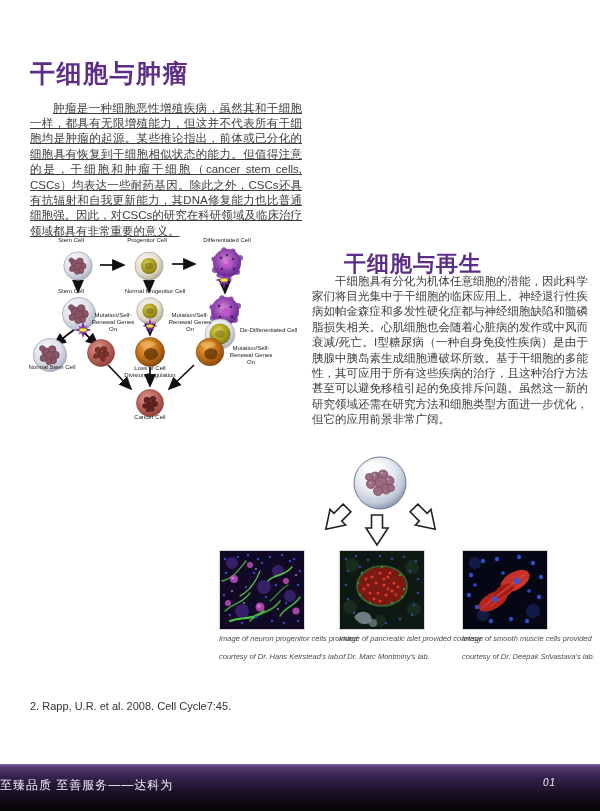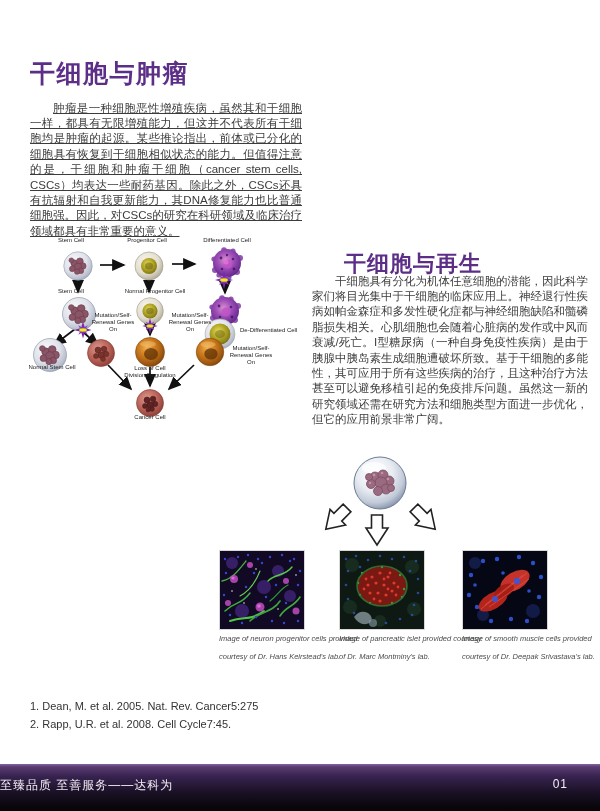--- a/index.html
+++ b/index.html
@@ -61,22 +61,23 @@
   .footer {
     left:0; top:764px; width:600px; height:47px;
     background:linear-gradient(180deg,#8465a0 0%,#5a3c72 6%,#382350 26%,
                #1c1228 58%,#0a070d 88%,#070508 100%);
   }
   .footer-slogan {
     position:absolute; left:0; right:0; top:13px; text-align:left;
     color:#f2eef6; font-size:12px; letter-spacing:1px;
   }
   .footer-page {
-    position:absolute; right:32px; top:13px; color:#f2eef6; font-size:12px;
+    position:absolute; right:44px; top:13px; color:#f2eef6; font-size:10px;
     letter-spacing:1px;
+    font-style:italic;
   }
 </style>
 </head>
 <body>
 
 <h1 class="abs h-tumor">干细胞与肿瘤</h1>
 
 <p class="abs para p-tumor">肿瘤是一种细胞恶性增殖疾病，虽然其和干细胞一样，都具有无限增殖能力，但这并不代表所有干细胞均是肿瘤的起源。某些推论指出，前体或已分化的细胞具有恢复到干细胞相似状态的能力。但值得注意的是，干细胞和肿瘤干细胞（cancer stem cells, CSCs）均表达一些耐药基因。除此之外，CSCs还具有抗辐射和自我更新能力，其DNA修复能力也比普通细胞强。因此，对CSCs的研究在科研领域及临床治疗领域都具有非常重要的意义。</p>
 
 <h2 class="abs h-regen">干细胞与再生</h2>
@@ -542,20 +543,19 @@
 <div class="abs figcap cap2">
   <div>Image of pancreatic islet provided courtesy</div>
   <div>of Dr. Marc Montminy's lab.</div>
 </div>
 <div class="abs figcap cap3">
   <div>Image of smooth muscle cells provided</div>
   <div>courtesy of Dr. Deepak Srivastava's lab.</div>
 </div>
 
 <div class="abs refs">
-  <div>1. Dean, M. et al. 2005. Nat. Rev. Cancer5:275</div>
   <div>2. Rapp, U.R. et al. 2008. Cell Cycle7:45.</div>
 </div>
 
 <div class="abs footer">
   <div class="footer-slogan">至臻品质 至善服务——达科为</div>
   <div class="footer-page">01</div>
 </div>
 
 </body></html>

